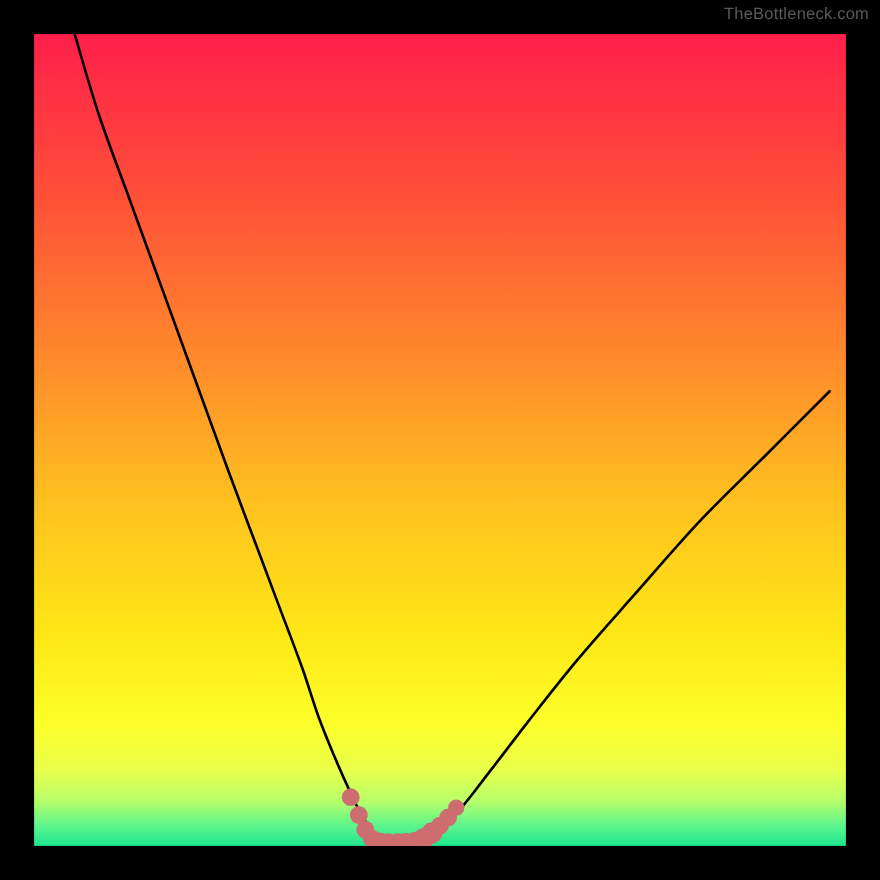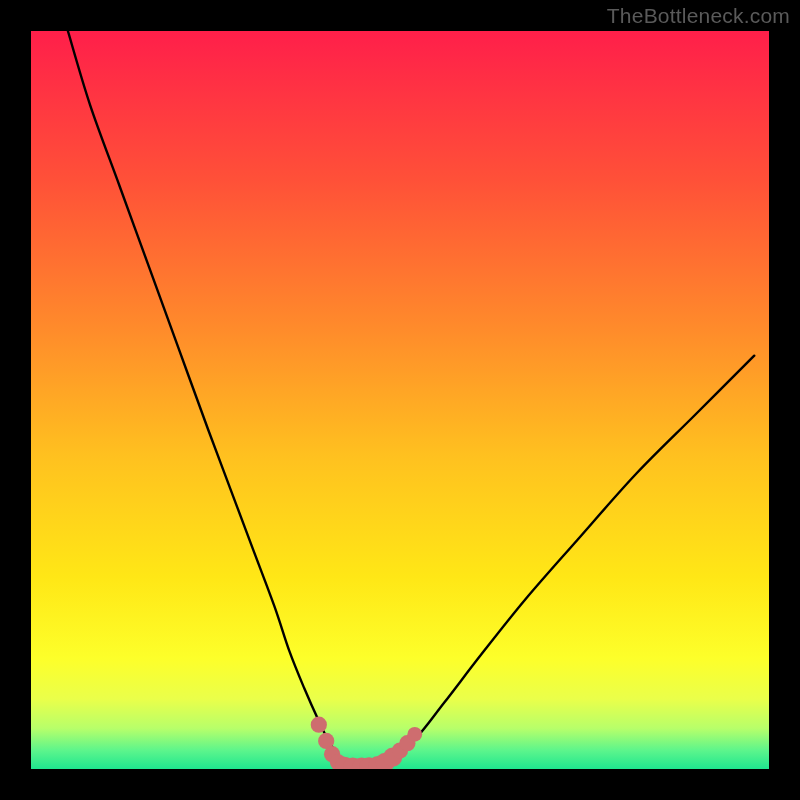--- a/index.html
+++ b/index.html
@@ -15,21 +15,21 @@
     position: relative;
     width: 800px;
     height: 800px;
     background: #000;
   }
   .watermark {
     position: absolute;
     top: 4px;
     right: 10px;
     color: #5a5a5a;
-    font-size: 21px;
+    font-size: 15px;
     font-weight: 400;
     letter-spacing: 0.2px;
     z-index: 50;
   }
   .plot-frame {
     position: absolute;
     left: 31px;
     top: 31px;
     width: 738px;
     height: 738px;

